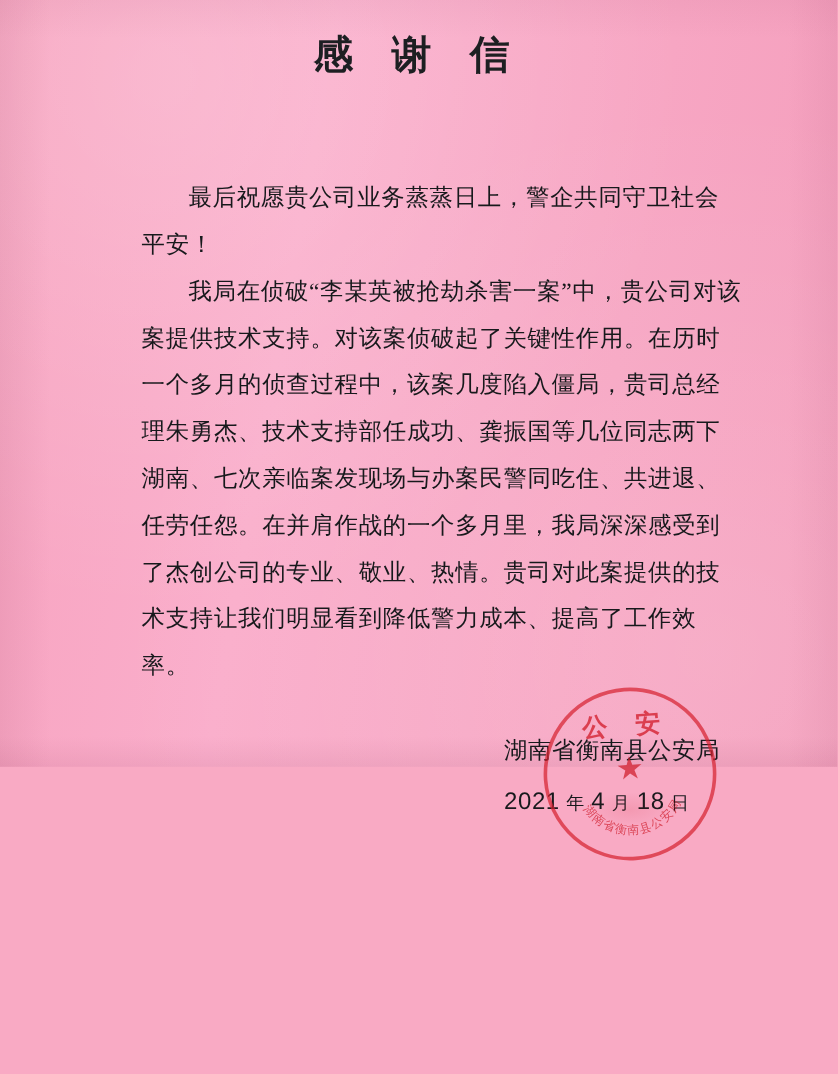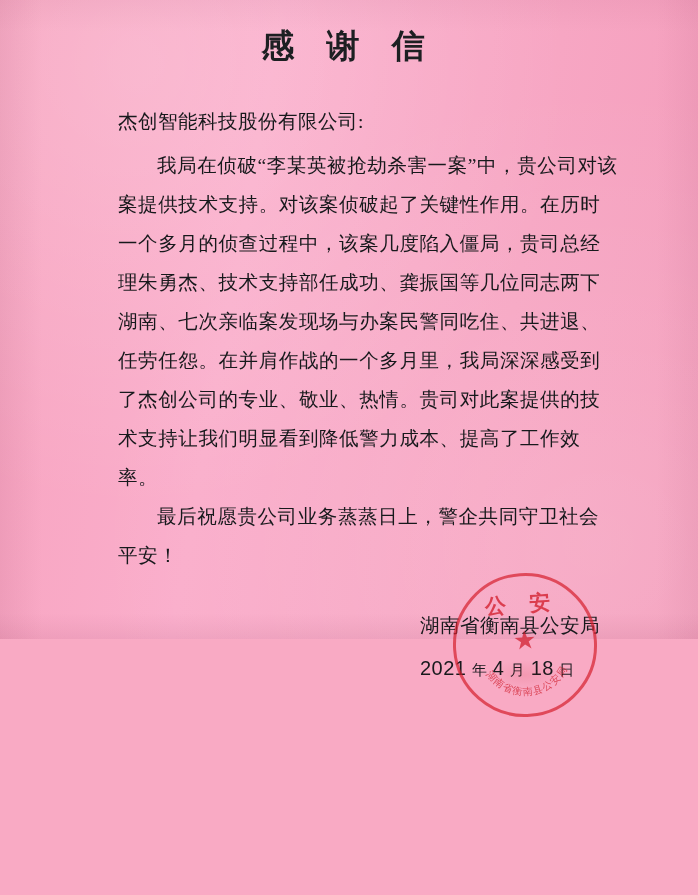--- a/index.html
+++ b/index.html
@@ -172,25 +172,24 @@
     pointer-events: none;
   }
 </style>
 </head>
 <body>
 
 <div class="page">
 
   <div class="doc-title">感 谢 信</div>
 
-  <div class="salutation">杰创智能科技股份有限公司:</div>
 
   <div class="body-text">
+    <p class="indent para-gap">最后祝愿贵公司业务蒸蒸日上，警企共同守卫社会平安！</p>
     <p class="indent">我局在侦破“李某英被抢劫杀害一案”中，贵公司对该案提供技术支持。对该案侦破起了关键性作用。在历时一个多月的侦查过程中，该案几度陷入僵局，贵司总经理朱勇杰、技术支持部任成功、龚振国等几位同志两下湖南、七次亲临案发现场与办案民警同吃住、共进退、任劳任怨。在并肩作战的一个多月里，我局深深感受到了杰创公司的专业、敬业、热情。贵司对此案提供的技术支持让我们明显看到降低警力成本、提高了工作效率。</p>
-    <p class="indent para-gap">最后祝愿贵公司业务蒸蒸日上，警企共同守卫社会平安！</p>
   </div>
 
   <div class="signature-block">
     <div class="sig-line">湖南省衡南县公安局</div>
     <div class="date-line">
       <span class="date-num">2021</span>
       <span class="date-cn">年</span>
       <span class="date-num">4</span>
       <span class="date-cn">月</span>
       <span class="date-num">18</span>

